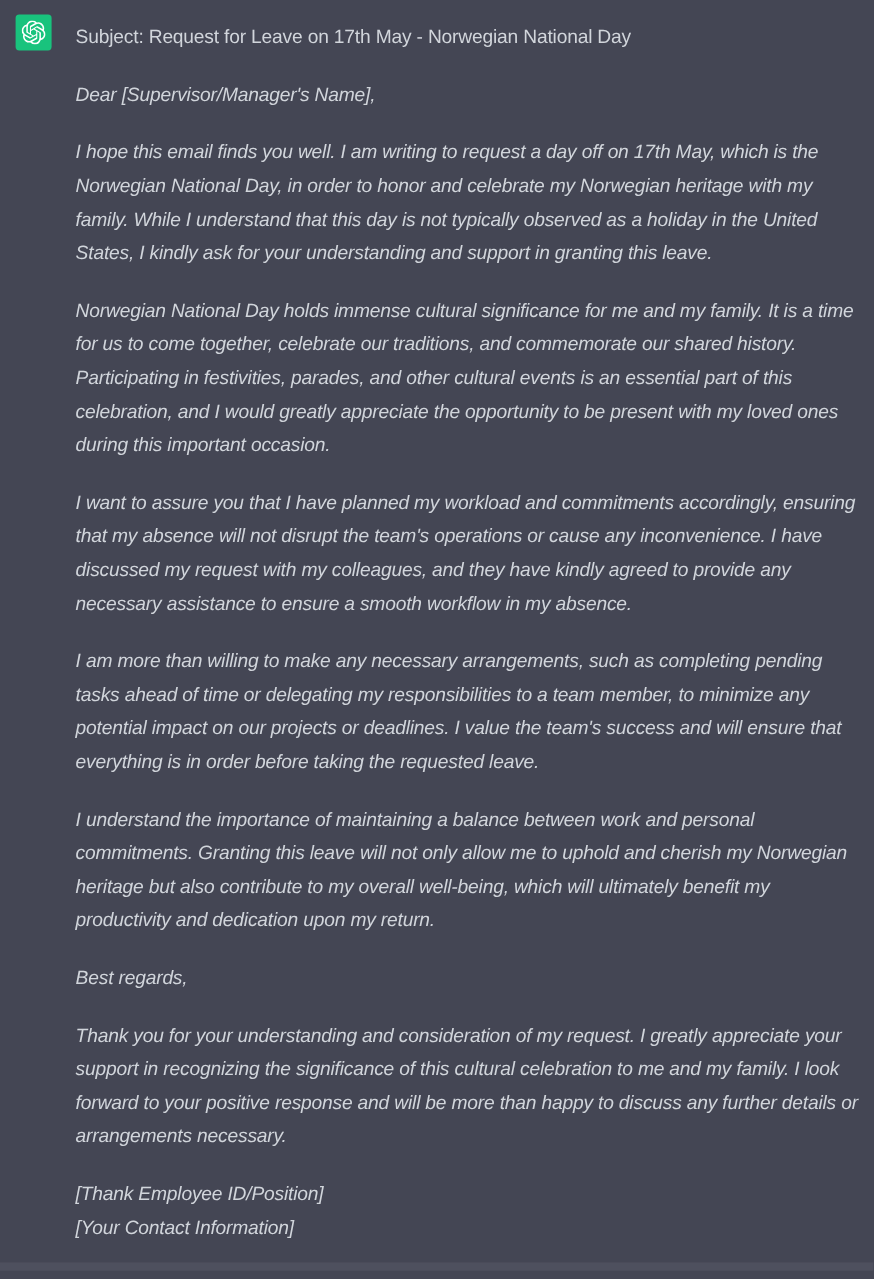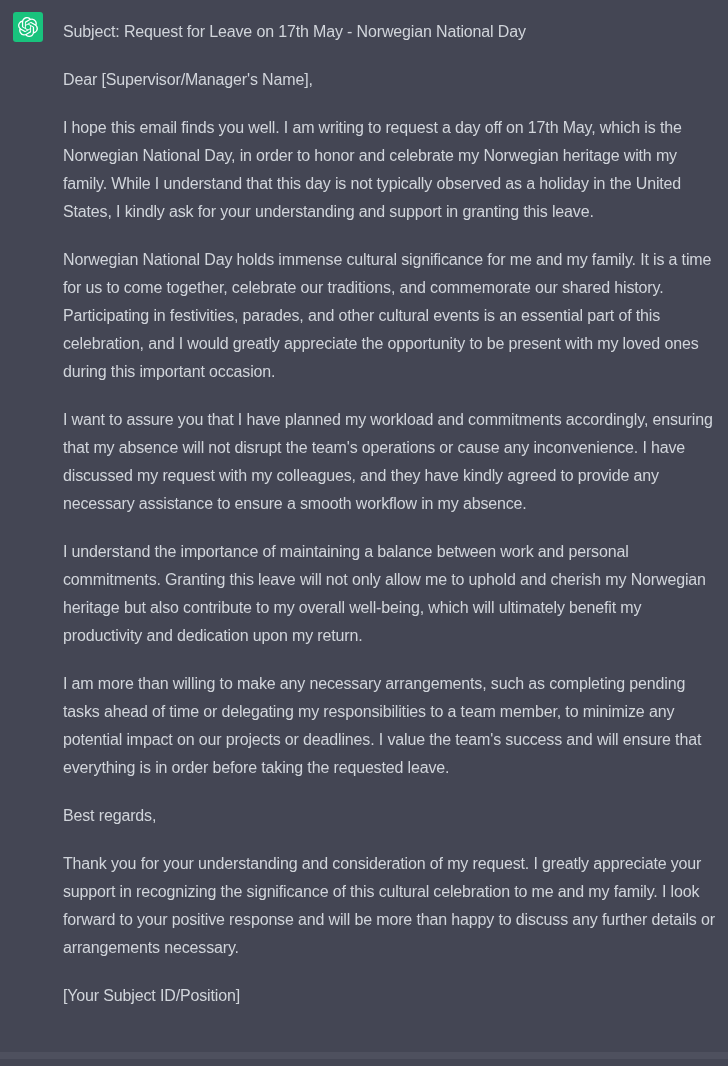--- a/index.html
+++ b/index.html
@@ -44,21 +44,21 @@
   .message-content {
     margin-left: 50px;
     width: 653px;
     color: var(--text);
     font-size: 16px;
     line-height: 28px;
     letter-spacing: -0.15px;
   }
   .message-content p { margin: 0; }
   .message-content p + p,
-  .message-content .signature { margin-top: 20px; }
+  .message-content .signature { margin-top: 20px; font-style: italic; }
   .signature div { line-height: 28px; }
   .bottom-strip {
     position: absolute;
     left: 0;
     bottom: 0;
     width: 728px;
     height: 7px;
     background: var(--bottom-strip);
   }
 </style>
@@ -71,23 +71,24 @@
       <path d="M22.2819 9.8211a5.9847 5.9847 0 0 0-.5157-4.9108 6.0462 6.0462 0 0 0-6.5098-2.9A6.0651 6.0651 0 0 0 4.9807 4.1818a5.9847 5.9847 0 0 0-3.9977 2.9 6.0462 6.0462 0 0 0 .7427 7.0966 5.98 5.98 0 0 0 .511 4.9107 6.051 6.051 0 0 0 6.5146 2.9001A5.9847 5.9847 0 0 0 13.2599 24a6.0557 6.0557 0 0 0 5.7718-4.2058 5.9894 5.9894 0 0 0 3.9977-2.9001 6.0557 6.0557 0 0 0-.7475-7.073zM13.2599 22.4307a4.4755 4.4755 0 0 1-2.8764-1.0408l.1419-.0804 4.7783-2.7582a.7948.7948 0 0 0 .3927-.6813v-6.7369l2.02 1.1686a.071.071 0 0 1 .038.052v5.5826a4.504 4.504 0 0 1-4.4945 4.4944zm-9.6607-4.1254a4.4708 4.4708 0 0 1-.5346-3.0137l.142.0852 4.783 2.7582a.7712.7712 0 0 0 .7806 0l5.8428-3.3685v2.3324a.0804.0804 0 0 1-.0332.0615L9.74 19.9502a4.4992 4.4992 0 0 1-6.1408-1.6449zM2.3408 7.8956a4.485 4.485 0 0 1 2.3655-1.9728V11.6a.7664.7664 0 0 0 .3879.6765l5.8144 3.3543-2.0201 1.1685a.0757.0757 0 0 1-.071 0l-4.8303-2.7865A4.504 4.504 0 0 1 2.3408 7.8956zm16.5963 3.8558L13.1038 8.364 15.1192 7.2a.0757.0757 0 0 1 .071 0l4.8303 2.7913a4.4944 4.4944 0 0 1-.6765 8.1042v-5.6772a.79.79 0 0 0-.407-.667zm2.0107-3.0231l-.142-.0852-4.7735-2.7818a.7759.7759 0 0 0-.7854 0L9.409 9.2297V6.8974a.0662.0662 0 0 1 .0284-.0615l4.8303-2.7866a4.4992 4.4992 0 0 1 6.6802 4.66zM8.3065 12.863l-2.02-1.1638a.0804.0804 0 0 1-.038-.0567V6.0742a4.4992 4.4992 0 0 1 7.3757-3.4537l-.142.0805L8.704 5.459a.7948.7948 0 0 0-.3927.6813zm1.0976-2.3654l2.602-1.4998 2.6069 1.4998v2.9994l-2.5974 1.4997-2.6067-1.4997z"></path>
     </svg>
   </div>
 
   <div class="message-content">
     <p>Subject: Request for Leave on 17th May - Norwegian National Day</p>
     <p>Dear [Supervisor/Manager's Name],</p>
     <p>I hope this email finds you well. I am writing to request a day off on 17th May, which is the Norwegian National Day, in order to honor and celebrate my Norwegian heritage with my family. While I understand that this day is not typically observed as a holiday in the United States, I kindly ask for your understanding and support in granting this leave.</p>
     <p>Norwegian National Day holds immense cultural significance for me and my family. It is a time for us to come together, celebrate our traditions, and commemorate our shared history. Participating in festivities, parades, and other cultural events is an essential part of this celebration, and I would greatly appreciate the opportunity to be present with my loved ones during this important occasion.</p>
     <p>I want to assure you that I have planned my workload and commitments accordingly, ensuring that my absence will not disrupt the team's operations or cause any inconvenience. I have discussed my request with my colleagues, and they have kindly agreed to provide any necessary assistance to ensure a smooth workflow in my absence.</p>
+    <p>I am more than willing to make any necessary arrangements, such as completing pending tasks ahead of time or delegating my responsibilities to a team member, to minimize any potential impact on our projects or deadlines. I value the team's success and will ensure that everything is in order before taking the requested leave.</p>
     <p>I understand the importance of maintaining a balance between work and personal commitments. Granting this leave will not only allow me to uphold and cherish my Norwegian heritage but also contribute to my overall well-being, which will ultimately benefit my productivity and dedication upon my return.</p>
-    <p>I am more than willing to make any necessary arrangements, such as completing pending tasks ahead of time or delegating my responsibilities to a team member, to minimize any potential impact on our projects or deadlines. I value the team's success and will ensure that everything is in order before taking the requested leave.</p>
     <p>Best regards,</p>
     <p>Thank you for your understanding and consideration of my request. I greatly appreciate your support in recognizing the significance of this cultural celebration to me and my family. I look forward to your positive response and will be more than happy to discuss any further details or arrangements necessary.</p>
     <div class="signature">
-      <div>[Your Subject ID/Position]</div>
+      <div>[Thank Employee ID/Position]</div>
+      <div>[Your Contact Information]</div>
     </div>
   </div>
 
   <div class="bottom-strip"></div>
 </div>
 
 </body></html>

